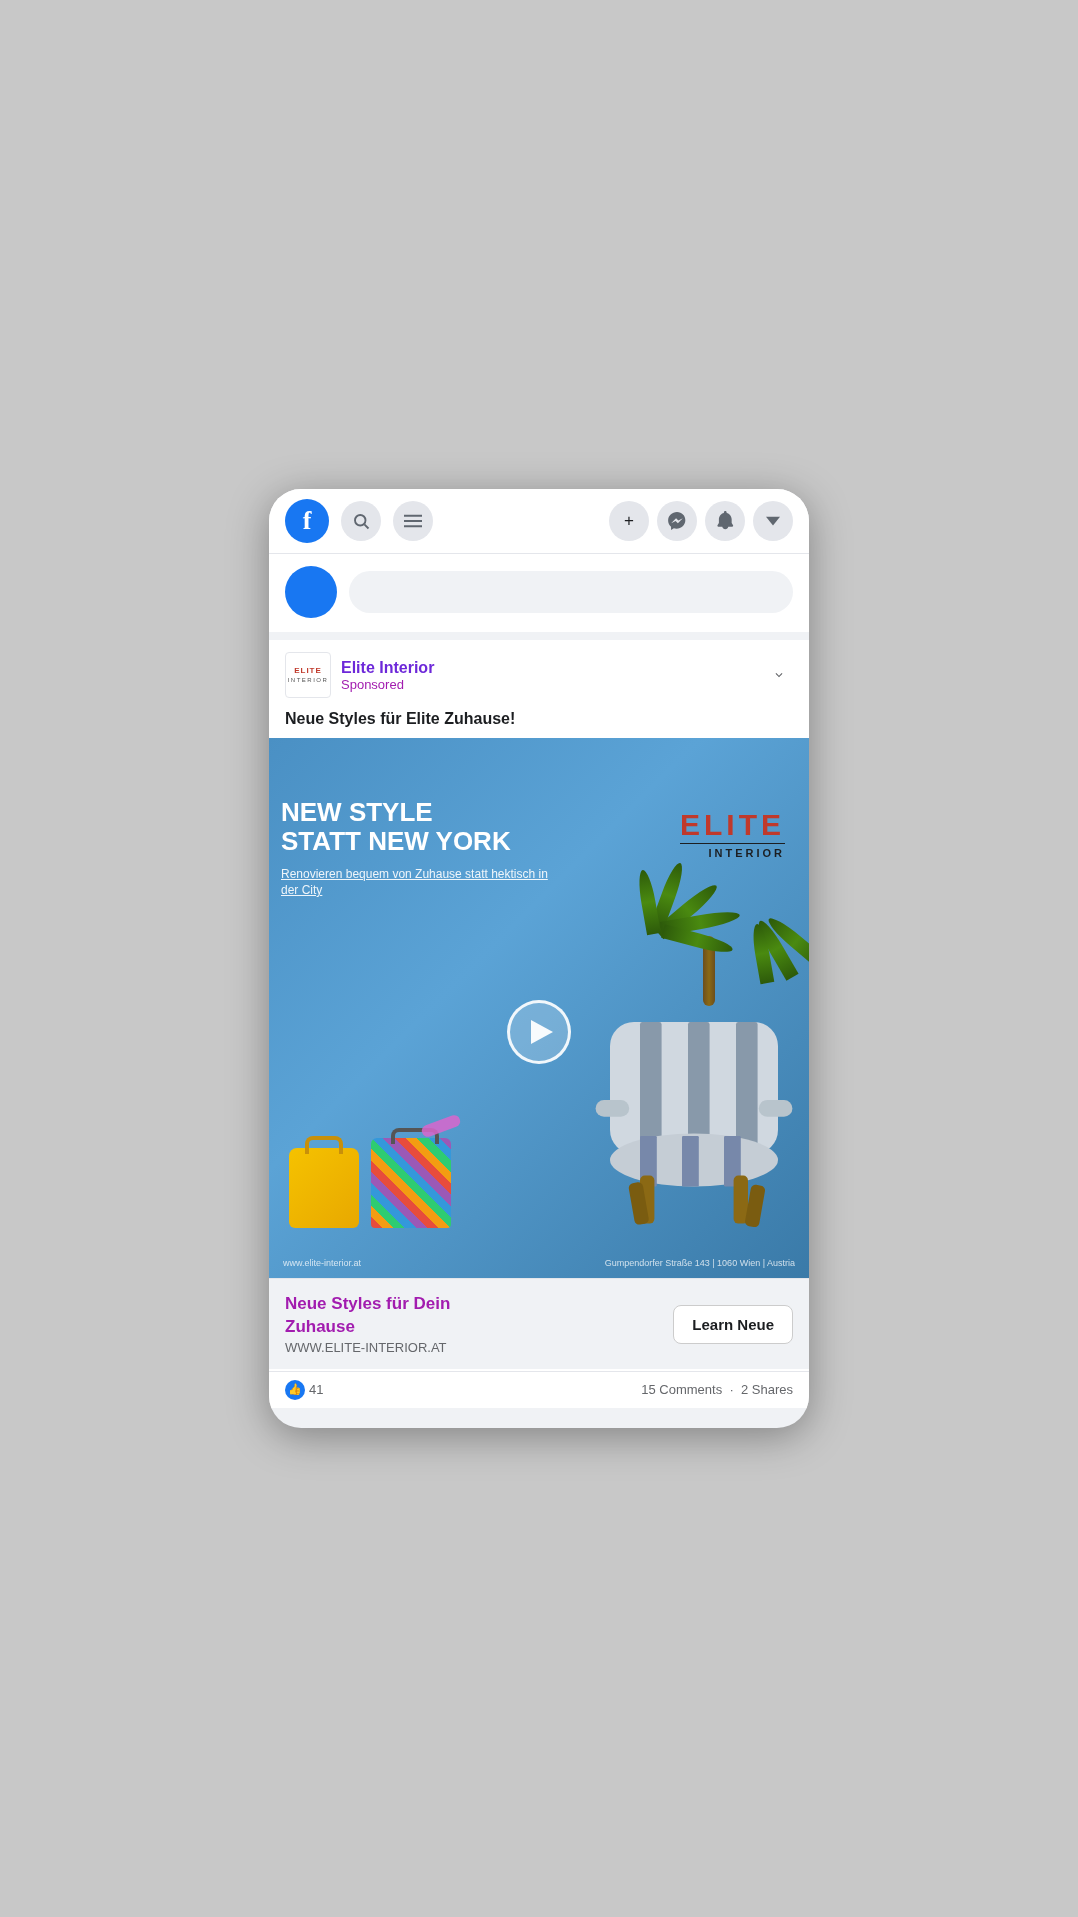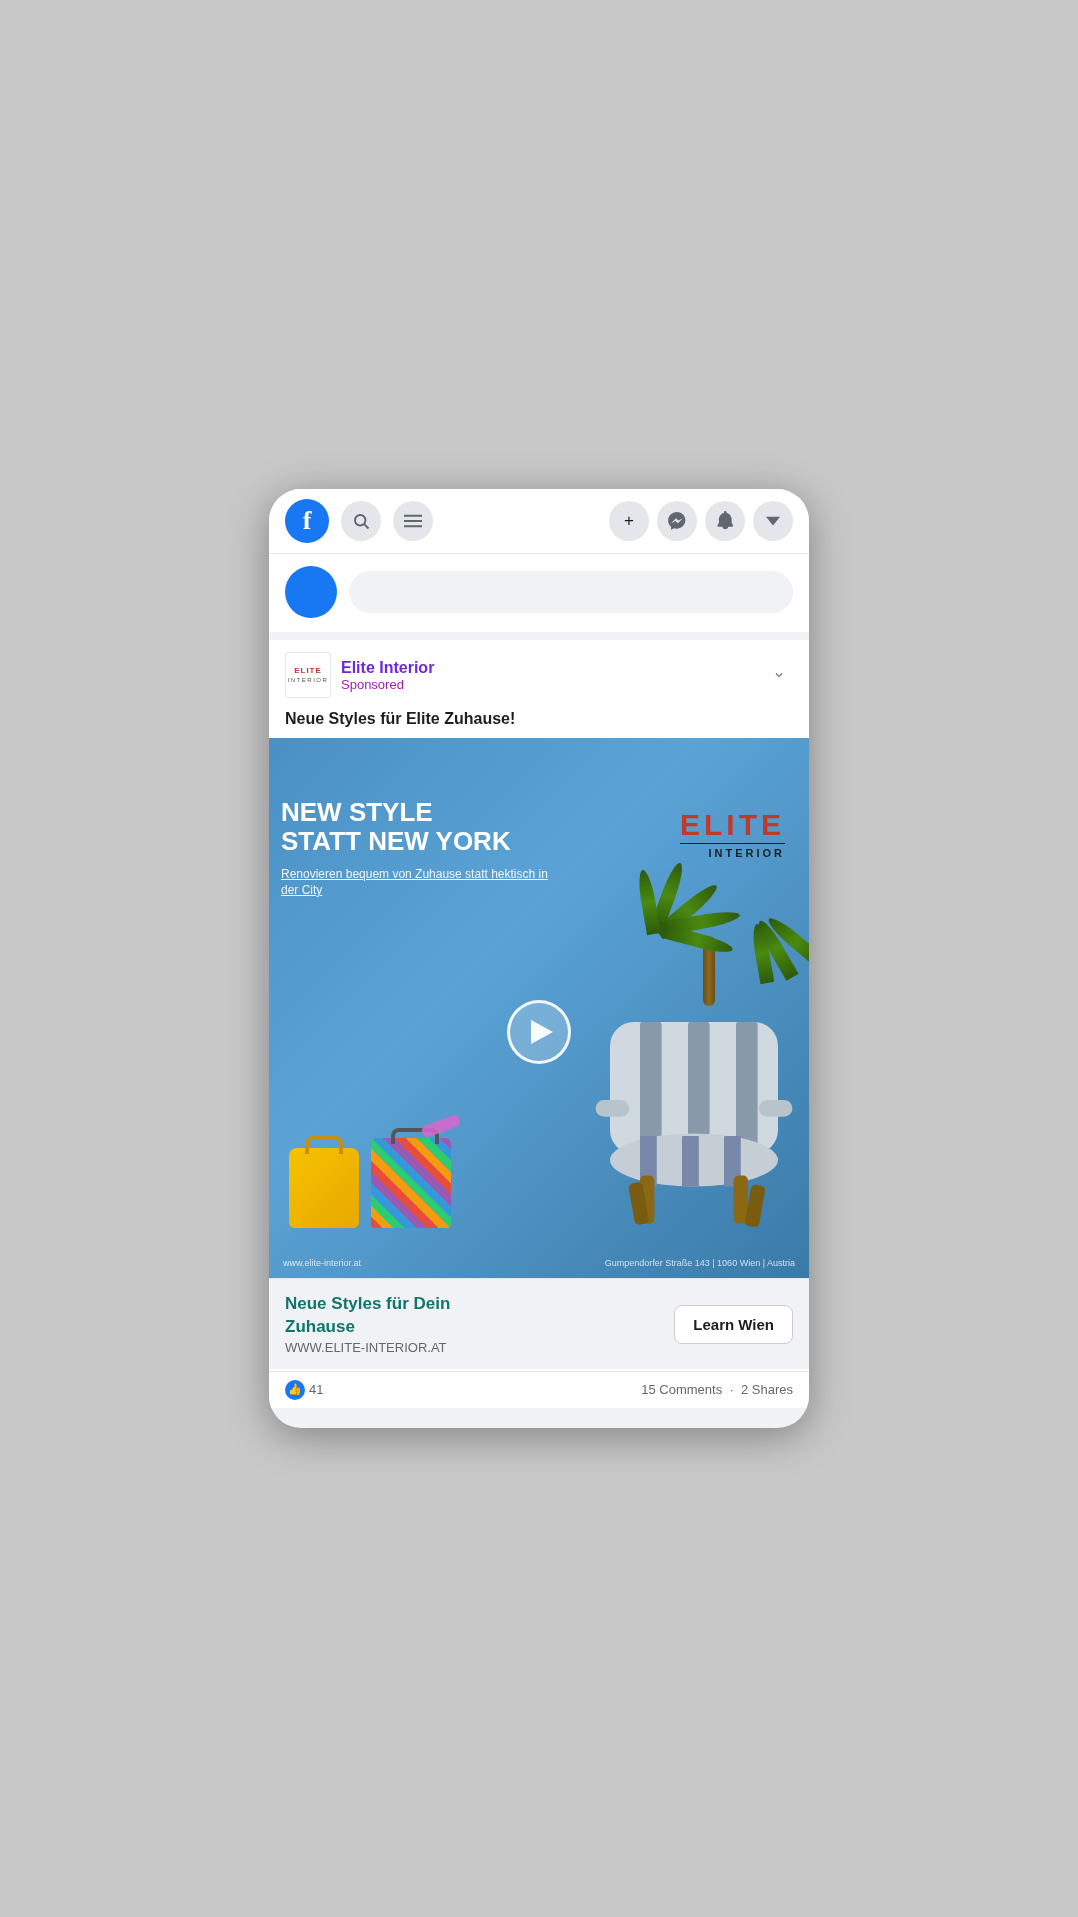--- a/index.html
+++ b/index.html
@@ -259,21 +259,21 @@
       border-top: 1px solid #e4e6eb;
       display: flex;
       align-items: center;
       padding: 14px 16px;
       gap: 12px;
     }
     .ad-footer-text { flex: 1; }
     .ad-footer-title {
       font-size: 17px;
       font-weight: 700;
-      color: #0f766e;
+      color: #a21caf;
       line-height: 1.3;
       margin-bottom: 2px;
     }
     .ad-footer-url {
       font-size: 13px;
       color: #65676b;
       text-transform: uppercase;
     }
     .learn-more-btn {
       background: #fff;
@@ -553,21 +553,21 @@
     </div>
 
     <div class="ad-footer-bar">
       <div class="ad-footer-text">
         <div class="ad-footer-title">
           <span>Neue Styles für Dein</span><br>
           <span>Zuhause</span>
         </div>
         <div class="ad-footer-url">WWW.ELITE-INTERIOR.AT</div>
       </div>
-      <button class="learn-more-btn">Learn Wien</button>
+      <button class="learn-more-btn">Learn Neue</button>
     </div>
 
     <div class="ad-reactions">
       <div class="reactions-left">
         <span class="reaction-icon">👍</span>
         <span>41</span>
       </div>
       <div>
         <span>15 Comments</span>
         &nbsp;·&nbsp;

